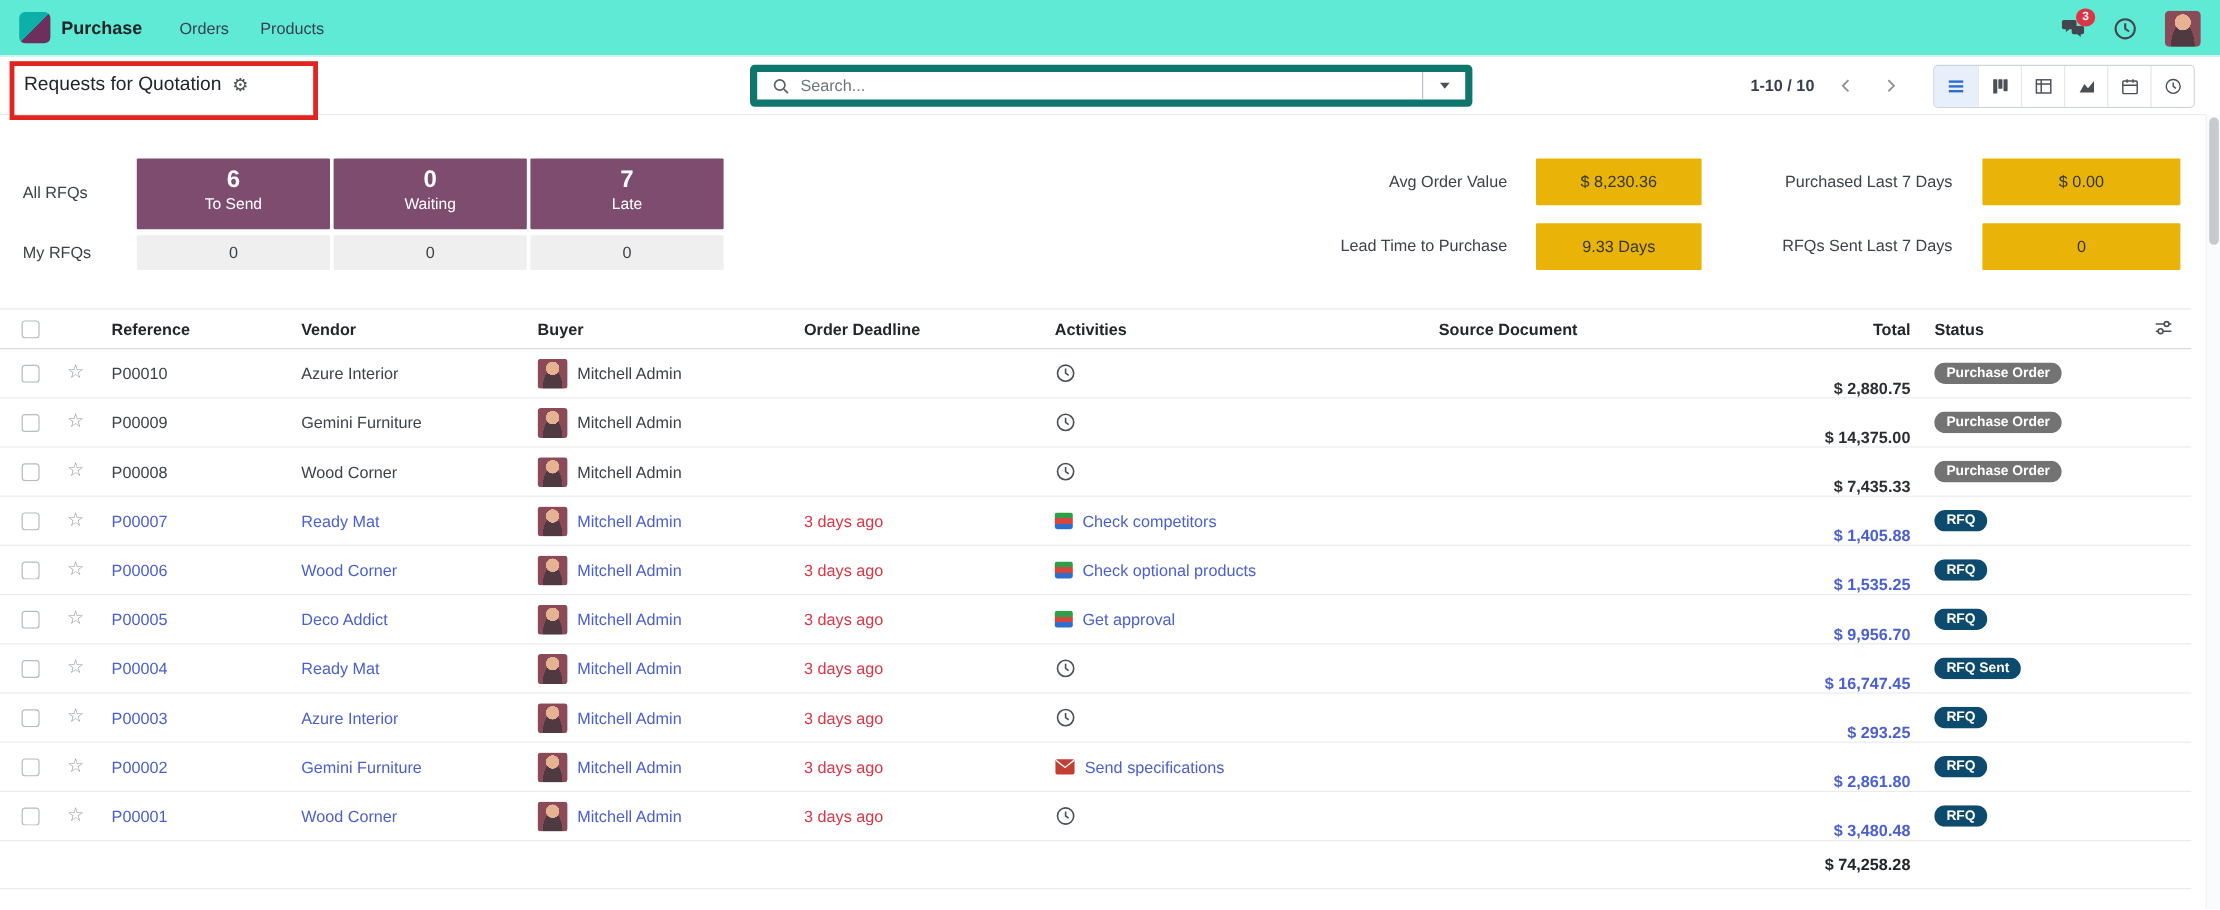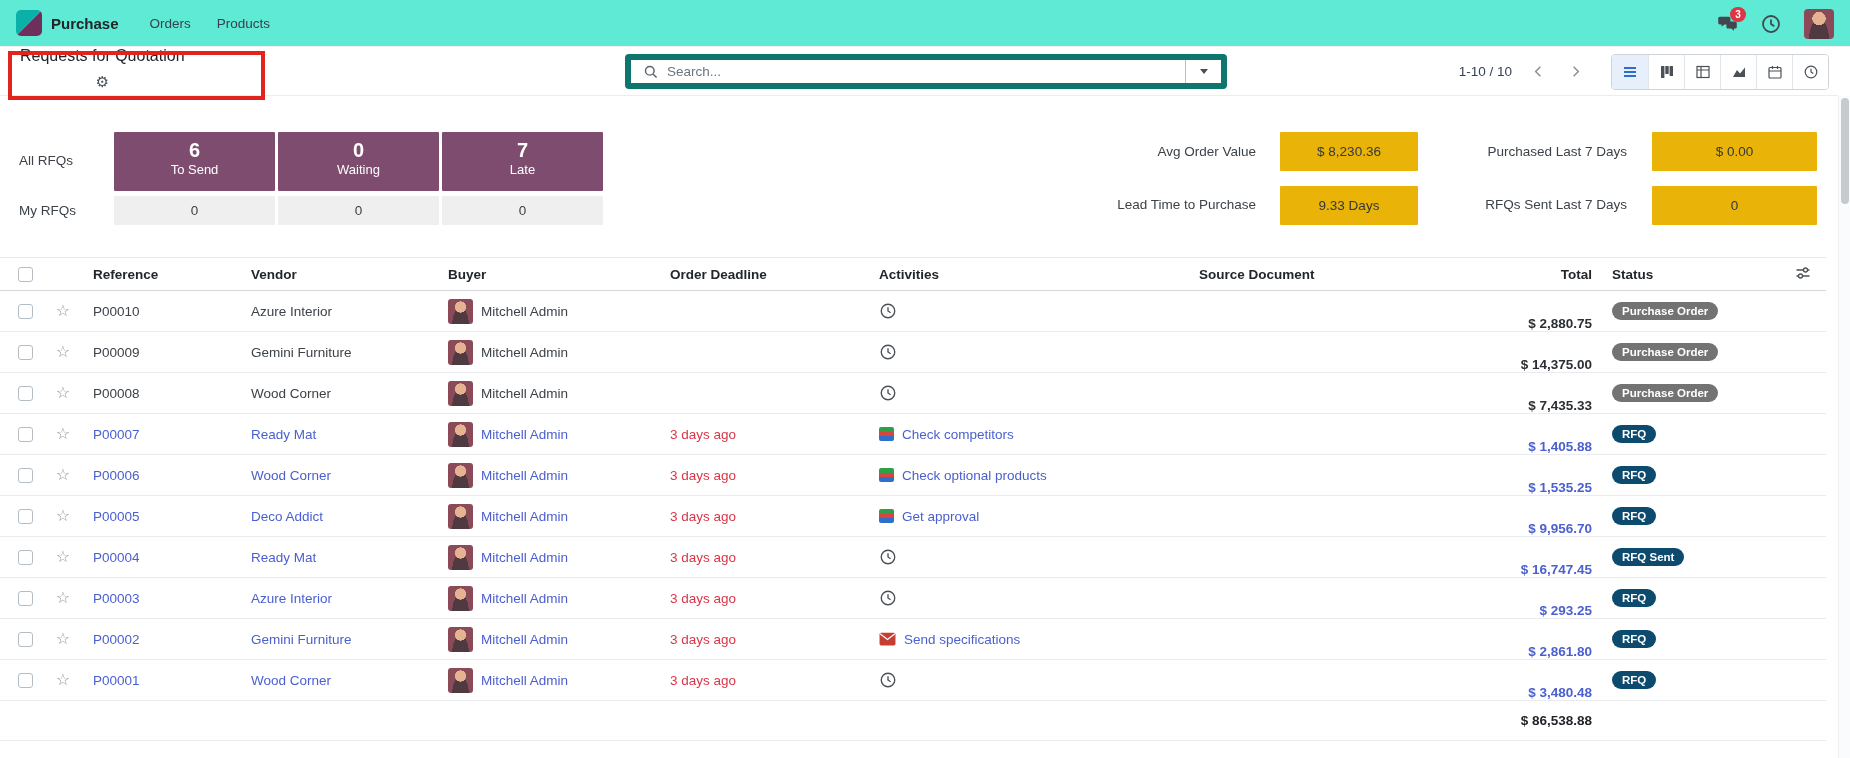--- a/index.html
+++ b/index.html
@@ -15,32 +15,32 @@
   .nav-right { position:absolute; right:16px; top:0; height:47px; display:flex; align-items:center; gap:22px; }
   .nav-ic { position:relative; width:22px; height:22px; display:flex; align-items:center; justify-content:center; cursor:pointer; color:#41474d; }
   .count-badge { position:absolute; top:-6px; right:-8px; min-width:16px; height:15px; padding:0 3px; background:#dc3545; border-radius:8px; color:#fff; font-size:10px; font-weight:700; display:flex; align-items:center; justify-content:center; }
   .avatar { background-color:#8a4a57; border-radius:3px;
     background-image: radial-gradient(circle at 50% 32%, #e5b392 0 26%, rgba(0,0,0,0) 27%),
                       radial-gradient(ellipse at 50% 100%, #4f3a42 0 46%, rgba(0,0,0,0) 47%); }
   .avatar-lg { width:30px; height:30px; border-radius:4px; cursor:pointer; }
 
   
   .control-panel { position:absolute; top:47px; left:0; right:12px; height:49px; border-bottom:1px solid #ebedef; background:#fff; }
-  .breadcrumb { position:absolute; left:20px; top:0; height:100%; display:flex; align-items:center; gap:9px; font-size:16px; color:#212529;flex-direction:column; }
+  .breadcrumb { position:absolute; left:20px; top:0; height:100%; display:flex; align-items:center; gap:9px; font-size:16px; color:#212529; }
   .gear { font-size:15px; color:#495057; cursor:pointer; line-height:1; }
   .annotation { position:absolute; left:8px; top:4px; width:257px; height:49px; border:4px solid #e2241f; z-index:40; pointer-events:none; }
 
   .searchbar { position:absolute; left:625px; top:7px; width:602px; height:35px; border:6px solid #0f766e; border-radius:4px; display:flex; align-items:center; background:#fff; }
   .searchbar input { flex:1; border:none; outline:none; font-family:inherit; font-size:13.5px; color:#374151; height:100%; background:transparent; }
   .searchbar input::placeholder { color:#6c757d; }
   .search-ic { padding:0 8px 0 12px; display:flex; color:#5a6066; }
   .search-toggle { width:36px; height:100%; border-left:1px solid #b9bfc7; display:flex; align-items:center; justify-content:center; cursor:pointer; }
   .caret-down { width:0; height:0; border-left:4.5px solid transparent; border-right:4.5px solid transparent; border-top:5.5px solid #495057; }
 
-  .pager { position:absolute; right:252px; top:0; height:100%; display:flex; align-items:center; gap:15px; }
+  .pager { position:absolute; right:252px; top:0; height:100%; display:flex; align-items:center; gap:15px;font-weight:bold; }
   .pager-range { color:#374151; }
   .pager-btn { width:22px; height:22px; display:flex; align-items:center; justify-content:center; color:#8b9096; cursor:pointer; }
 
   .view-switcher { position:absolute; right:9px; top:7px; height:36px; display:flex; border:1px solid #cfd4da; border-radius:4px; overflow:hidden; background:#fff; }
   .vs-btn { width:36px; height:100%; display:flex; align-items:center; justify-content:center; color:#4a5056; cursor:pointer; border-left:1px solid #e2e5e9; background:#fff; }
   .vs-btn:first-child { border-left:none; }
   .vs-btn.active { background:#e7effb; color:#2c6fd1; }
 
   
   .dash-label { position:absolute; color:#3c4248; }
@@ -508,21 +508,21 @@
 
     <div class="tfoot">
       <div class="cell c-check"></div>
         <div class="cell"></div>
         <div class="cell"></div>
         <div class="cell"></div>
       <div class="cell"></div>
         <div class="cell"></div>
         <div class="cell"></div>
         <div class="cell"></div>
-      <div class="cell c-total">$ 86,538.88</div>
+      <div class="cell c-total">$ 74,258.28</div>
       <div class="cell"></div>
         <div class="cell"></div>
     </div>
   </div>
 
   <div class="scrollbar">
     <div class="scroll-thumb"></div>
   </div>
 </div>
 

